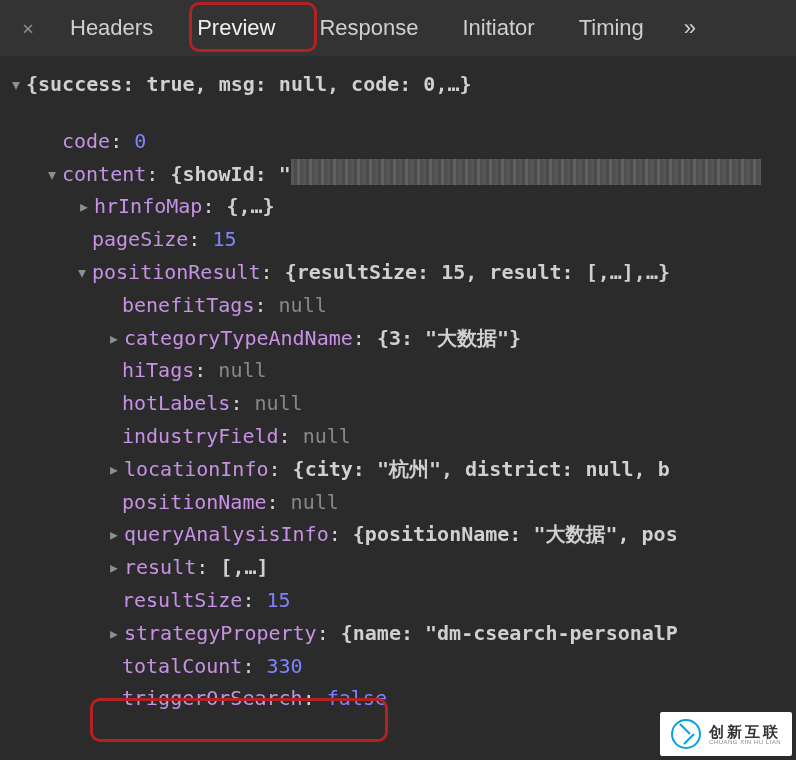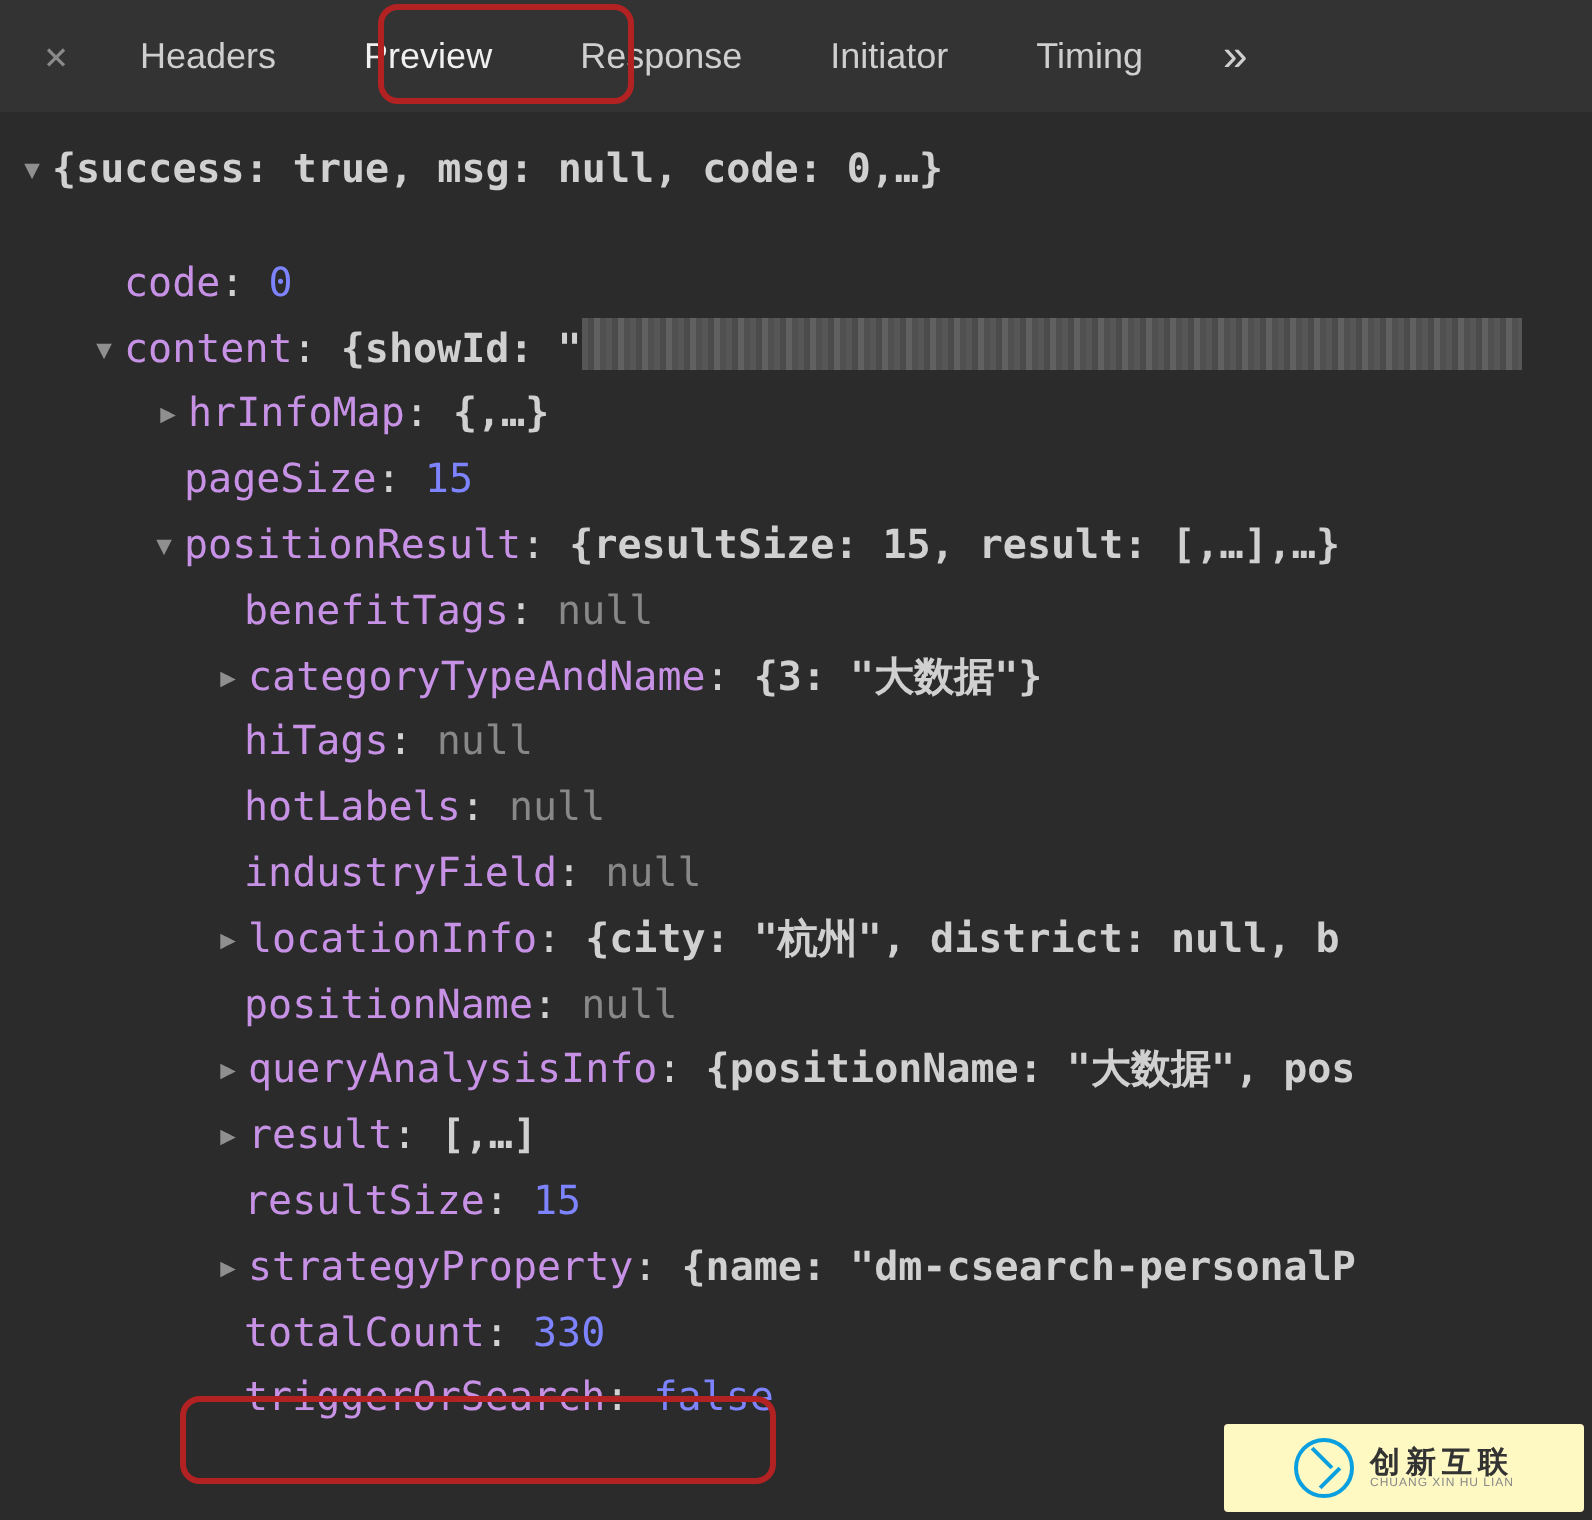--- a/index.html
+++ b/index.html
@@ -25,21 +25,21 @@
   .close {
     width: 40px;
     color: #8a8a8a;
     font-size: 20px;
     text-align: center;
     cursor: pointer;
   }
   .tab {
     padding: 10px 22px;
     font-family: -apple-system, "Helvetica Neue", Arial, sans-serif;
-    font-size: 18px;
+    font-size: 22px;
     color: #cfcfcf;
     cursor: pointer;
     white-space: nowrap;
   }
   .tab.active {
     color: #f0f0f0;
   }
   .more-icon {
     padding: 10px 18px;
     font-family: -apple-system, Arial, sans-serif;
@@ -95,23 +95,23 @@
     height: 26px;
     vertical-align: -4px;
     background: repeating-linear-gradient(90deg,#565656 0 3px,#4b4b4b 3px 6px,#616161 6px 9px,#505050 9px 12px);
   }
 
   
   .logo {
     position: absolute;
     right: 4px;
     bottom: 4px;
-    width: 180px;
+    width: 132px;
     height: 44px;
-    background: #fef9c3;
+    background: #ffffff;
     border-radius: 2px;
     display: flex;
     align-items: center;
     justify-content: center;
     gap: 8px;
     font-family: "PingFang SC", "Microsoft YaHei", sans-serif;
   }
   .logo .mark {
     width: 30px; height: 30px;
     border: 2px solid #0aa0e0;

